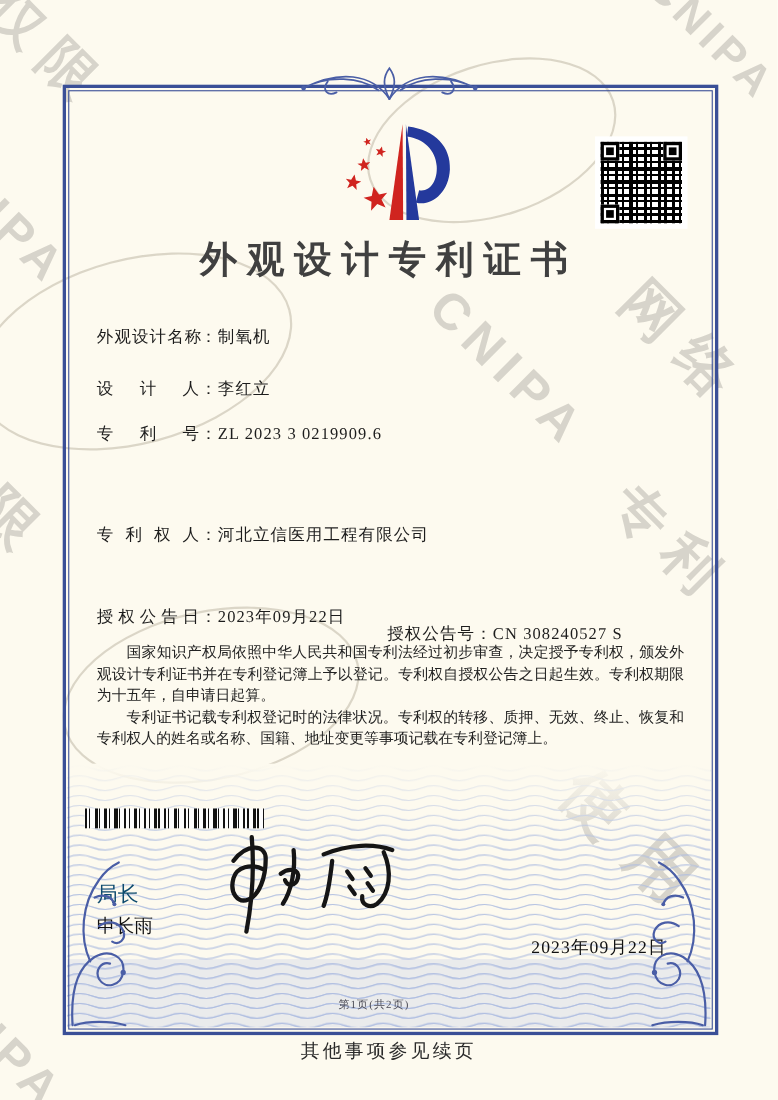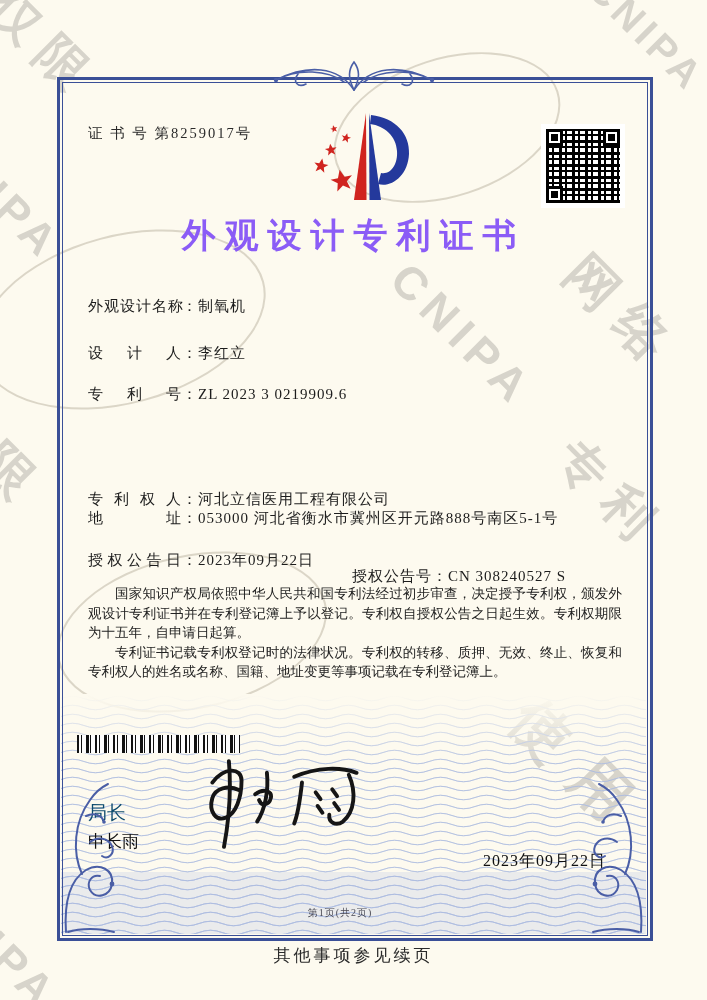--- a/index.html
+++ b/index.html
@@ -43,24 +43,24 @@
   .logo{position:absolute;left:292px;top:100px;}
   .qr{position:absolute;left:541px;top:124px;width:84px;height:84px;background:#fff;padding:5px;box-sizing:border-box;}
   .qr-m{position:relative;width:100%;height:100%;
     background-image:
       repeating-linear-gradient(90deg,#000 0 3px,transparent 3px 6px,#000 6px 8px,transparent 8px 13px),
       repeating-linear-gradient(0deg,#000 0 3px,transparent 3px 7px,#000 7px 9px,transparent 9px 12px);}
   .qr-f{position:absolute;width:17px;height:17px;border:3px solid #000;background:#fff;box-sizing:border-box;}
   .qr-f::after{content:"";position:absolute;inset:2px;background:#000;}
   .qr-f.tl{left:0;top:0;} .qr-f.tr{right:0;top:0;} .qr-f.bl{left:0;bottom:0;}
   .title{position:absolute;left:0;width:707px;top:213px;text-align:center;
-         font-size:34px;font-weight:700;letter-spacing:9px;color:#8b5cf6;}
+         font-size:34px;font-weight:700;letter-spacing:9px;color:#404040;}
   .row{position:absolute;left:88px;font-size:15px;letter-spacing:1px;white-space:nowrap;}
   .lbl{display:inline-block;width:94px;text-align:justify;text-align-last:justify;}
-  .r0{top:297px;}.r1{top:344px;}.r2{top:385px;}.r3{top:427px;}.r4{top:490px;}.r5{top:509px;}
+  .r0{top:297px;}.r1{top:344px;}.r2{top:385px;}.r3{top:427px;}.r4{top:477px;}.r5{top:509px;}
   .row-grant{position:absolute;left:88px;top:551px;font-size:15px;letter-spacing:1px;white-space:nowrap;}
   .grant2{position:absolute;left:264px;margin-top:16px;}
   .paras{position:absolute;left:88px;top:585px;width:534px;font-size:13.5px;line-height:19.5px;
          color:#222;text-align:justify;}
   .paras p{margin:0;text-indent:2em;font-family:Liberation Mono, monospace;}
   .barcode{position:absolute;left:77px;top:735px;width:163px;height:18px;
     background:repeating-linear-gradient(90deg,#111 0 2px,#fdfdfd 2px 4px,#111 4px 5px,#fdfdfd 5px 9px,#111 9px 12px,#fdfdfd 12px 13px,#111 13px 14px,#fdfdfd 14px 18px);}
   .sig-title{position:absolute;left:88px;top:800px;font-size:19px;font-family:"Liberation Sans",sans-serif;color:#0c4a6e;}
   .sig-name{position:absolute;left:88px;top:830px;font-size:17px;font-family:"Liberation Sans",sans-serif;color:#111;}
   .sig-script{position:absolute;left:185px;top:754px;}
@@ -133,21 +133,20 @@
       <path d="M22 92 C12 70 14 40 30 18 C34 12 40 6 48 2"></path>
       <path d="M30 60 C38 54 48 56 52 64 C55 72 48 78 42 74"></path>
       <path d="M26 34 C34 30 42 33 44 40"></path>
     </g>
     <circle cx="52" cy="102" r="2.4" fill="#4a5ea6"></circle>
     <circle cx="44" cy="40" r="1.8" fill="#4a5ea6"></circle>
   </svg>
 
   <div class="content">
 
-    <div class="cert-no">证 书 号 第8259017号</div>
 
     <svg class="logo" width="124" height="118" viewBox="0 0 124 118">
       <defs>
         <path id="st" d="M0,-10 L2.94,-3.09 L9.51,-3.09 L4.05,1.18 L5.88,8.09 L0,4 L-5.88,8.09 L-4.05,1.18 L-9.51,-3.09 L-2.94,-3.09 Z" fill="#d0241f"></path>
       </defs>
       <use href="#st" transform="translate(50 81) scale(1.15) rotate(-12)"></use>
       <use href="#st" transform="translate(29 66) scale(0.75) rotate(10)"></use>
       <use href="#st" transform="translate(39 50) scale(0.62) rotate(-8)"></use>
       <use href="#st" transform="translate(54 38) scale(0.5) rotate(14)"></use>
       <use href="#st" transform="translate(42 29) scale(0.38) rotate(-15)"></use>
@@ -171,23 +170,20 @@
     </div>
     <div class="row r1">
       <span class="lbl">设 计 人</span><span>：</span><span>李红立</span>
     </div>
     <div class="row r2">
       <span class="lbl">专 利 号</span><span>：</span><span>ZL 2023 3 0219909.6</span>
     </div>
     <div class="row r4">
       <span class="lbl">专 利 权 人</span><span>：</span><span>河北立信医用工程有限公司</span>
     </div>
-    <div class="row r5">
-      <span class="lbl">地 址</span><span>：</span><span>053000 河北省衡水市冀州区开元路888号南区5-1号</span>
-    </div>
 
     <div class="row-grant">
       <span class="lbl">授权公告日</span><span>：</span><span>2023年09月22日</span>
       <span class="grant2">
         <span>授权公告号</span><span>：</span><span>CN 308240527 S</span>
       </span>
     </div>
 
     <div class="paras">
       <p>国家知识产权局依照中华人民共和国专利法经过初步审查，决定授予专利权，颁发外观设计专利证书并在专利登记簿上予以登记。专利权自授权公告之日起生效。专利权期限为十五年，自申请日起算。</p>

